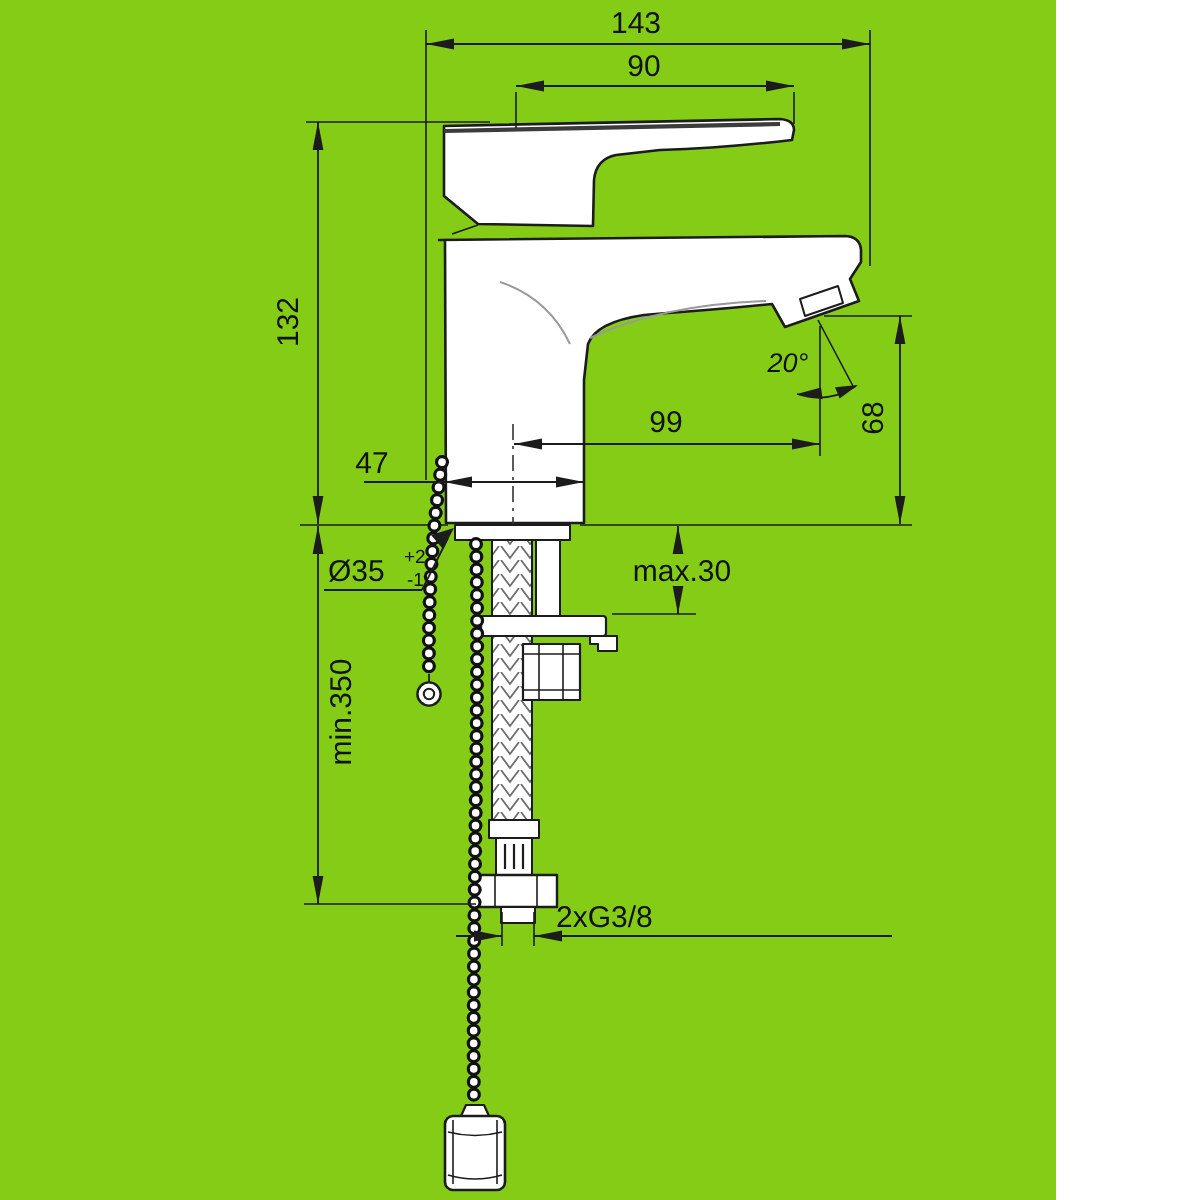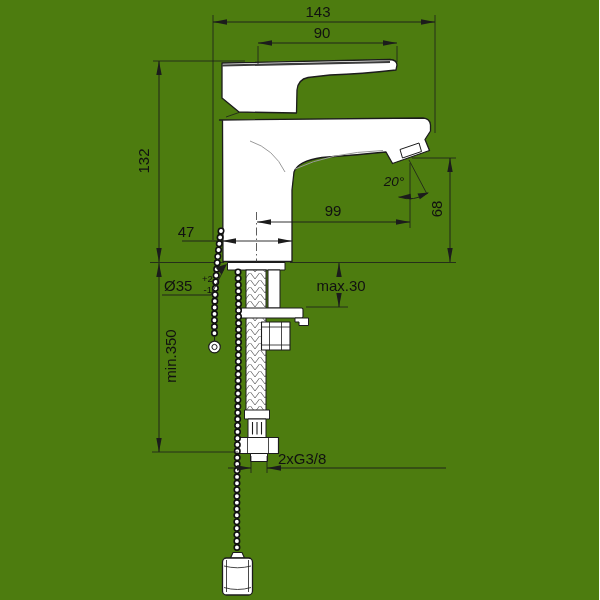--- a/index.html
+++ b/index.html
@@ -1,16 +1,16 @@
 <!DOCTYPE html>
 <html><head>
 <meta charset="utf-8">
 <style>
   html,body{margin:0;padding:0;background:#ffffff;}
-  .canvas{position:relative;width:599px;height:600px;background:#4d7c0f;overflow:hidden;}
+  .canvas{position:relative;width:528px;height:600px;background:#84cc16;overflow:hidden;}
   svg{position:absolute;left:0;top:0;}
   text{font-family:"Liberation Sans","DejaVu Sans",sans-serif;fill:#111;}
   .dim-t{font-size:15px;}
   .dim-s{font-size:9.5px;}
   .ital{font-style:italic;font-size:13.5px;}
   .outline{fill:#ffffff;stroke:#1c1c1c;stroke-width:1.3;stroke-linejoin:round;}
   .thin{stroke:#1c1c1c;stroke-width:0.8;fill:none;}
   .dimline{stroke:#1c1c1c;stroke-width:0.9;fill:none;}
   .lite{stroke:#9a9a9a;stroke-width:1;fill:none;}
   .arr{fill:#1c1c1c;stroke:none;}

